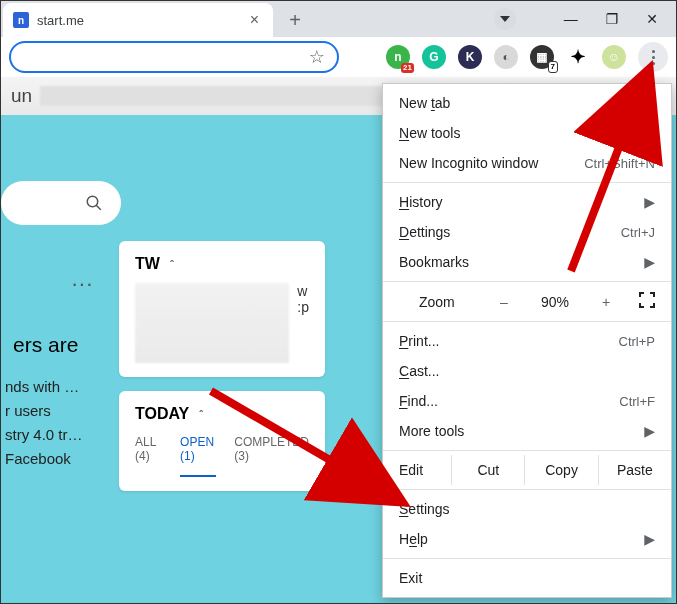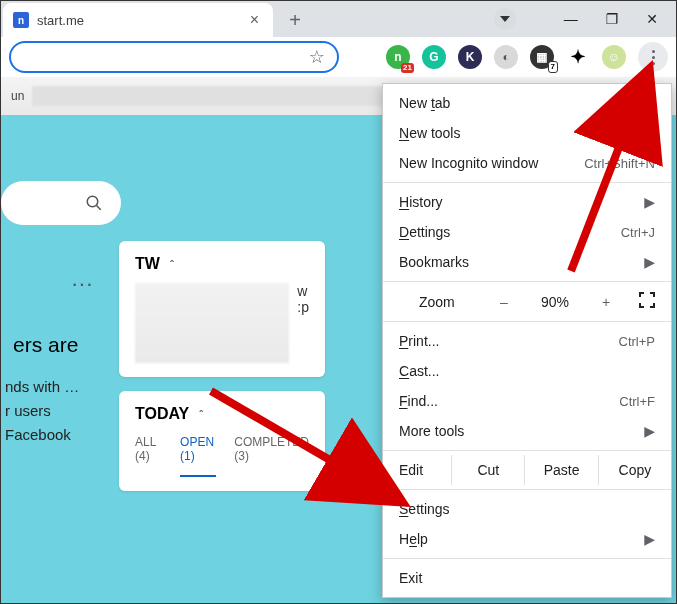--- a/index.html
+++ b/index.html
@@ -100,39 +100,40 @@
     <div class="menu-btn">
       <div class="dot"></div>
         <div class="dot"></div>
         <div class="dot"></div>
     </div>
   </div>
 </div>
 
 <div class="page">
   <div class="page-top">
-    <span style="font-size:12px;color:#444">un</span>
+    <span style="font-size:19px;color:#444">un</span>
     <div class="blurbar" style="flex:1"></div>
   </div>
   <div class="sharebar">
     <div class="sharebtn">Share</div>
   </div>
   <div class="searchpill">
     <svg width="18" height="18" viewBox="0 0 24 24">
         <circle cx="10" cy="10" r="7" stroke="#555" stroke-width="2" fill="none"></circle>
         <line x1="15" y1="15" x2="21" y2="21" stroke="#555" stroke-width="2"></line>
       </svg>
   </div>
   <div class="cards">
     <div class="leftcol">
       <div class="dots">···</div>
       <p style="font-size:21px;font-weight:400;margin:6px 8px 18px">ers are</p>
       <div class="lines">
         <p>nds with …</p>
         <p>r users</p>
+        <p>stry 4.0 tr…</p>
         <p>Facebook</p>
       </div>
     </div>
     <div>
       <div class="card">
         <div class="card-hdr">
           <span>TW</span>
           <span class="arrow-caret">ˆ</span>
         </div>
         <div style="display:flex;gap:8px">
@@ -229,22 +230,22 @@
     <span class="sc">Ctrl+F</span>
   </div>
   <div class="mi">
     <span class="lbl">More tools</span>
     <span class="sub">▶</span>
   </div>
   <div class="sep"></div>
   <div class="editrow">
     <span class="edlabel">Edit</span>
     <span class="edbtn">Cut</span>
+    <span class="edbtn">Copy</span>
     <span class="edbtn">Paste</span>
-    <span class="edbtn">Copy</span>
   </div>
   <div class="sep"></div>
   <div class="mi">
     <span class="lbl">
         <span class="u">S</span>
         <span>ettings</span>
       </span>
   </div>
   <div class="mi">
     <span class="lbl">

